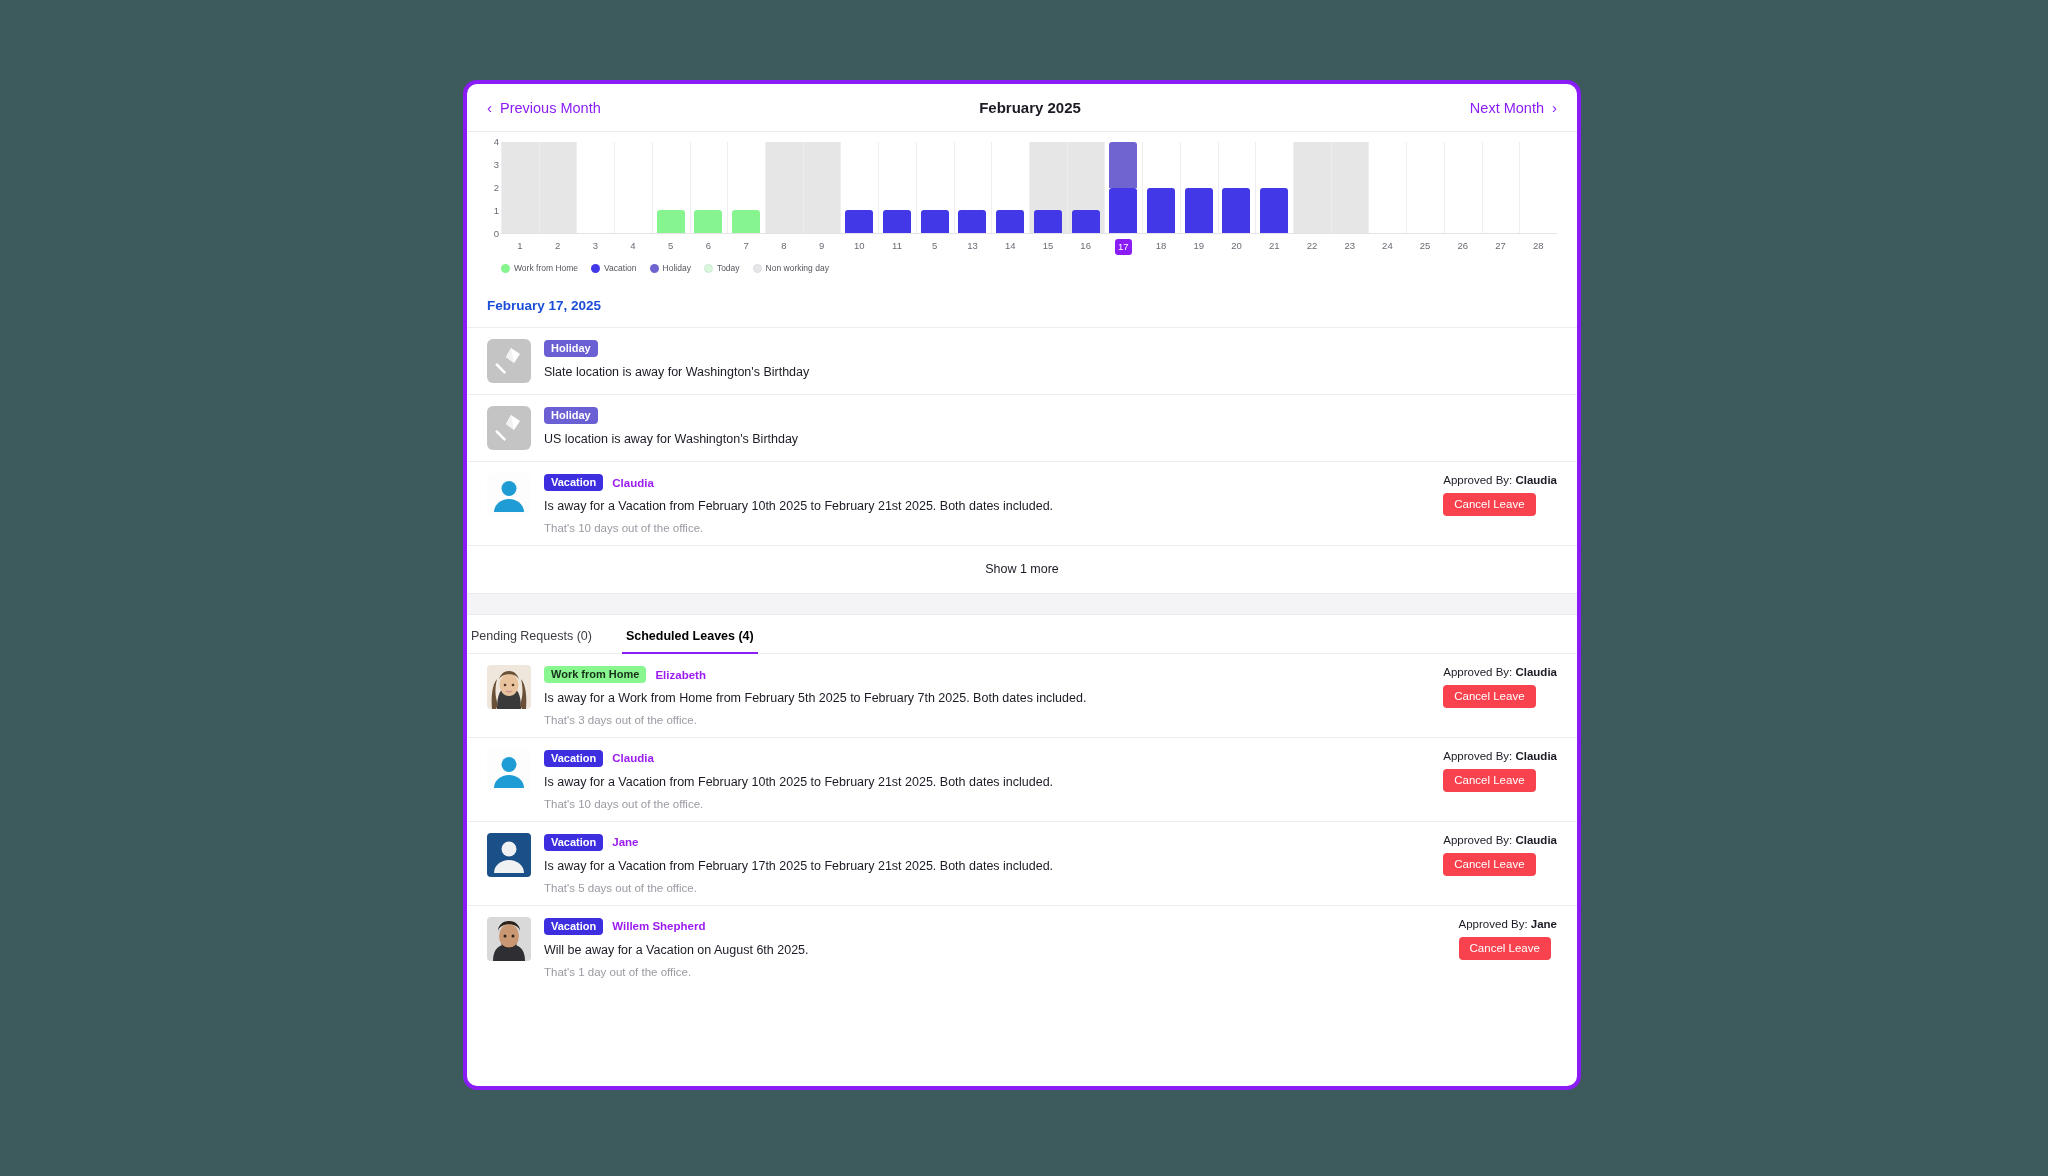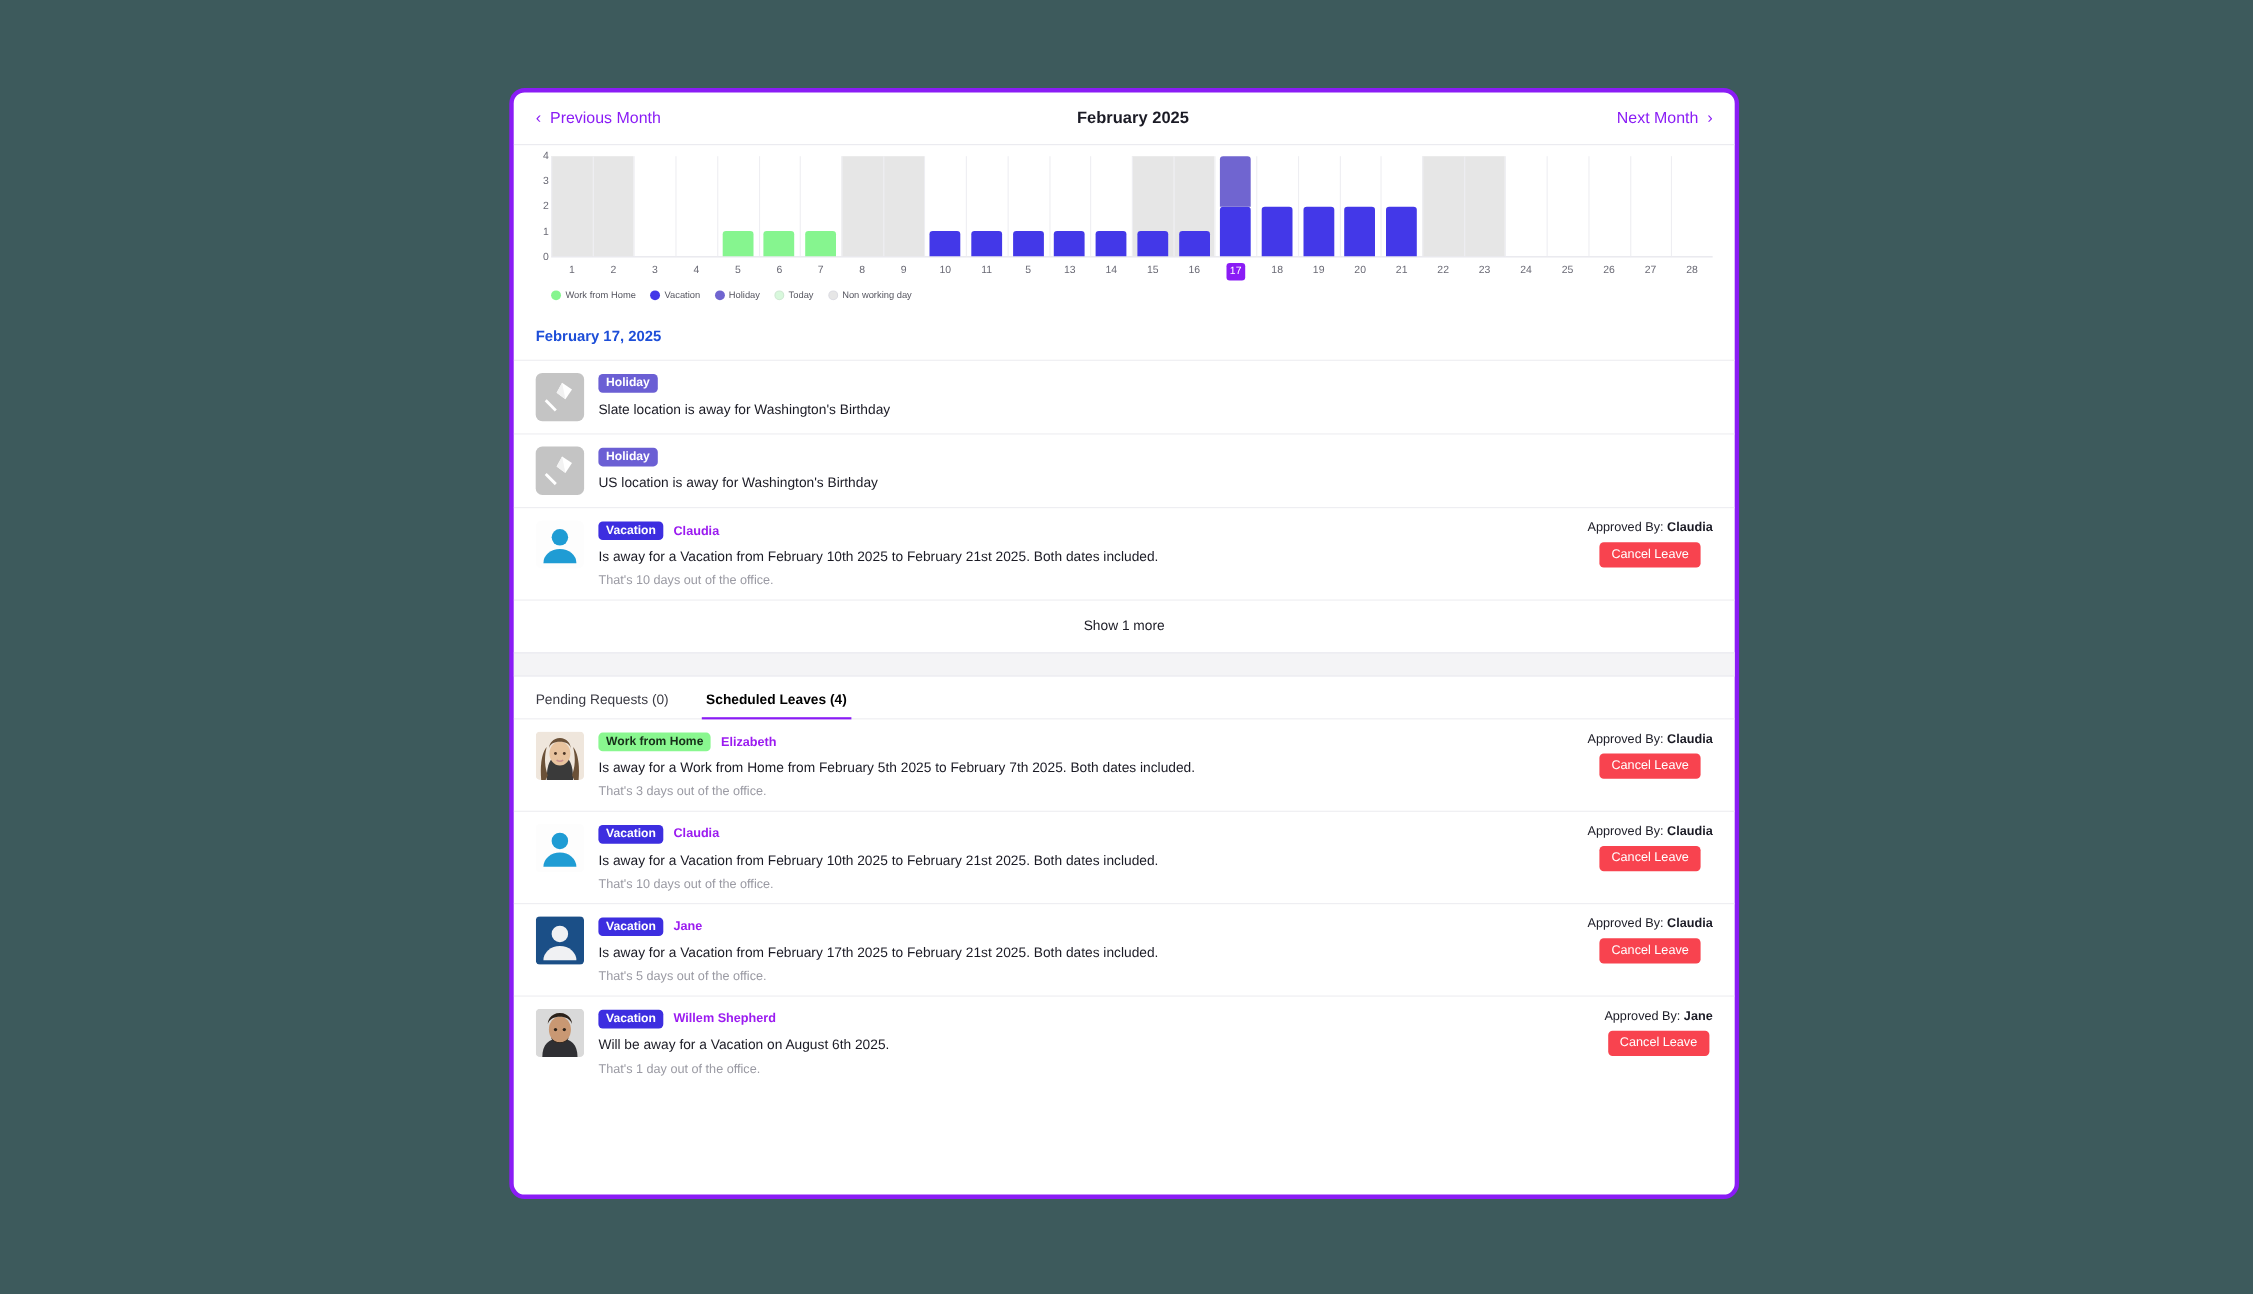--- a/index.html
+++ b/index.html
@@ -175,21 +175,21 @@
   .ev-person { font-size: 11.5px; font-weight: bold; color: #9b1bf0; }
   .ev-desc { font-size: 12.5px; color: #1b1b25; line-height: 1.35; }
   .ev-sub { font-size: 11.5px; color: #9a9aa3; margin-top: 7px; }
 
   .ev-right {
     flex: 0 0 auto;
     margin-left: 16px;
     text-align: right;
     display: flex;
     flex-direction: column;
-    align-items: center;
+    align-items: flex-start;
     gap: 7px;
     padding-top: 1px;
   }
   .approved { font-size: 11.5px; color: #1b1b25; white-space: nowrap; }
   .approved b { font-weight: bold; }
   .cancel-btn {
     background: #f8434f;
     color: #fff;
     border: none;
     border-radius: 4px;
@@ -502,21 +502,21 @@
               <button class="cancel-btn">Cancel Leave</button>
             </div>
           </div>
         </div>
       <div class="show-more">Show 1 more</div>
     </div>
 
     <div class="gap-band"></div>
 
     <div class="tabs" id="tabs">
-        <div class="tab" style="margin-left: 16px;">Pending Requests (0)</div>
+        <div class="tab" style="margin-left: 0px;">Pending Requests (0)</div>
         <div class="tab active">Scheduled Leaves (4)</div>
       </div>
 
     <div class="leaves-list" id="leaves">
         <div class="lrow">
           <div class="av">
             <svg viewBox="0 0 44 44">
               <rect width="44" height="44" fill="#efe6dc"></rect>
               <path d="M10 44 C10 30 13 22 22 22 C31 22 34 30 34 44 Z" fill="#3a3a3a"></path>
               <ellipse cx="22" cy="20" rx="9.5" ry="11" fill="#e8c39e"></ellipse>

